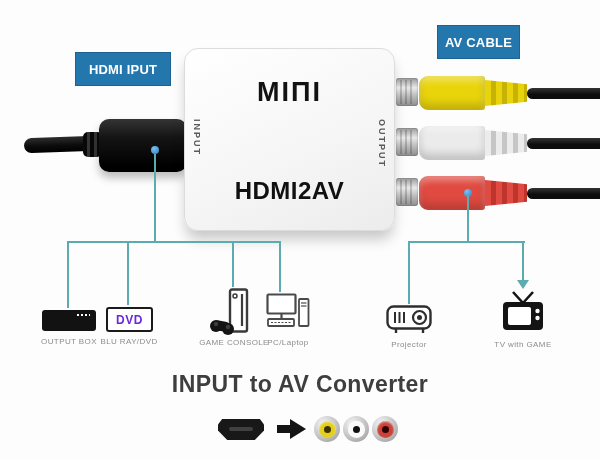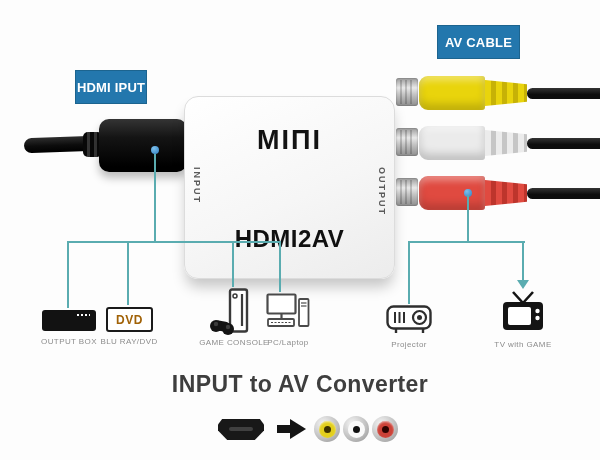--- a/index.html
+++ b/index.html
@@ -3,40 +3,40 @@
 <meta charset="utf-8">
 <style>
   * { margin:0; padding:0; box-sizing:border-box; }
   body { background:#ffffff; font-family:"Liberation Sans", sans-serif; }
   .stage { position:relative; width:600px; height:460px; background:#fdfdfd; overflow:hidden; }
 
   
   .tag { position:absolute; background:#2377ad; color:#fff; font-weight:bold;
          font-size:13px; display:flex; align-items:center; justify-content:center;
          border:1px solid #1c648f; letter-spacing:.2px; }
-  .tag-hdmi { left:75px; top:70px; width:72px; height:34px; }
+  .tag-hdmi { left:75px; top:52px; width:96px; height:34px; }
   .tag-av   { left:437px; top:25px; width:83px; height:34px; }
 
   
   .hdmi-cable { position:absolute; left:24px; top:137px; width:72px; height:15px;
                 background:linear-gradient(180deg,#2e2e2e,#0c0c0c 55%,#000);
                 border-radius:8px; transform:rotate(-2deg); }
   .hdmi-relief { position:absolute; left:83px; top:132px; width:19px; height:25px;
                  border-radius:5px;
                  background:repeating-linear-gradient(90deg,#080808 0 4px,#343434 4px 7px); }
   .hdmi-body { position:absolute; left:99px; top:119px; width:88px; height:53px;
                border-radius:10px;
                background:linear-gradient(180deg,#343434,#141414 35%,#000 90%);
                box-shadow:0 6px 8px rgba(0,0,0,.25); }
 
   
   .box { position:absolute; left:184px; top:48px; width:211px; height:183px;
          background:linear-gradient(155deg,#ffffff 0%,#f6f6f6 55%,#ececec 100%);
          border:1px solid #dcdcdc; border-radius:14px;
-         box-shadow:0 10px 14px -2px rgba(0,0,0,.22);margin-top:48px; }
+         box-shadow:0 10px 14px -2px rgba(0,0,0,.22); }
   .brand { position:absolute; top:28px; width:100%; text-align:center;
            font-size:27px; font-weight:800; color:#121212; letter-spacing:2px; }
   .model { position:absolute; top:128px; width:100%; text-align:center;
            font-size:24px; font-weight:800; color:#101010; letter-spacing:.5px; }
   .resolution { position:absolute; top:158px; width:100%; text-align:center;
                 font-size:15px; font-weight:800; color:#161616; letter-spacing:1px; }
   .vtext { position:absolute; top:70px; writing-mode:vertical-rl; font-size:9px;
            color:#5a5a5a; letter-spacing:2px; font-weight:bold; height:72px; }
   .vtext.in  { left:7px; }
   .vtext.out { right:7px; }
@@ -73,21 +73,21 @@
   
   .dev-label { position:absolute; width:84px; text-align:center; font-size:8px;
                color:#8c8c8c; letter-spacing:.4px; }
   .cablebox { position:absolute; left:42px; top:310px; width:54px; height:21px;
               background:#121212; border-radius:3px; }
   .cablebox .dots { position:absolute; top:4px; right:6px; width:13px; height:2px;
               background:repeating-linear-gradient(90deg,#fff 0 2px,transparent 2px 4px); }
   .dvd { position:absolute; left:106px; top:307px; width:47px; height:25px;
          background:#fff; border:2px solid #1a1a1a; border-radius:3px;
          display:flex; align-items:center; justify-content:center;
-         font-size:12px; font-weight:800; color:#a16207; letter-spacing:.5px; }
+         font-size:12px; font-weight:800; color:#6d28d9; letter-spacing:.5px; }
   .icon-abs { position:absolute; }
 
   
   .footer-title { position:absolute; top:371px; width:100%; text-align:center;
                   font-size:23px; font-weight:700; color:#3e3e3e; letter-spacing:.4px; }
   .hdmi-plug { position:absolute; left:218px; top:419px; width:46px; height:21px;
                background:#181818;
                clip-path:polygon(9% 0,91% 0,100% 26%,100% 55%,80% 100%,20% 100%,0 55%,0 26%); }
   .hdmi-plug .slot { position:absolute; left:11px; top:8px; width:24px; height:4px;
                      background:#404040; border-radius:2px; }

